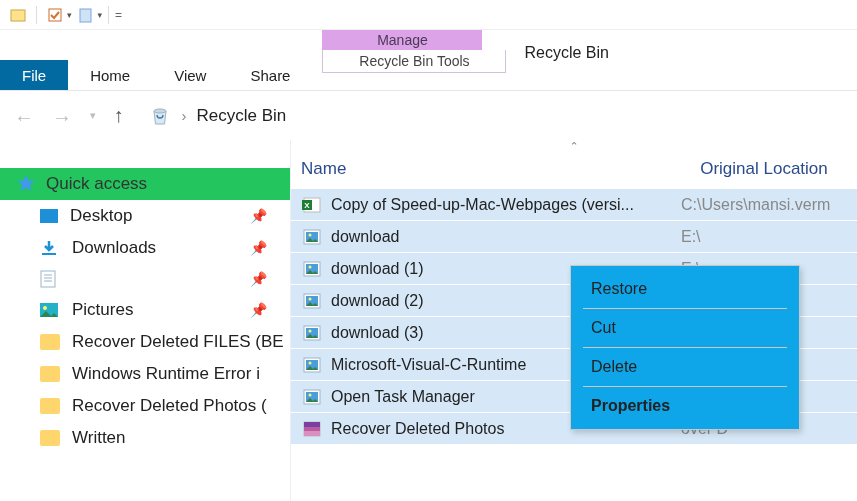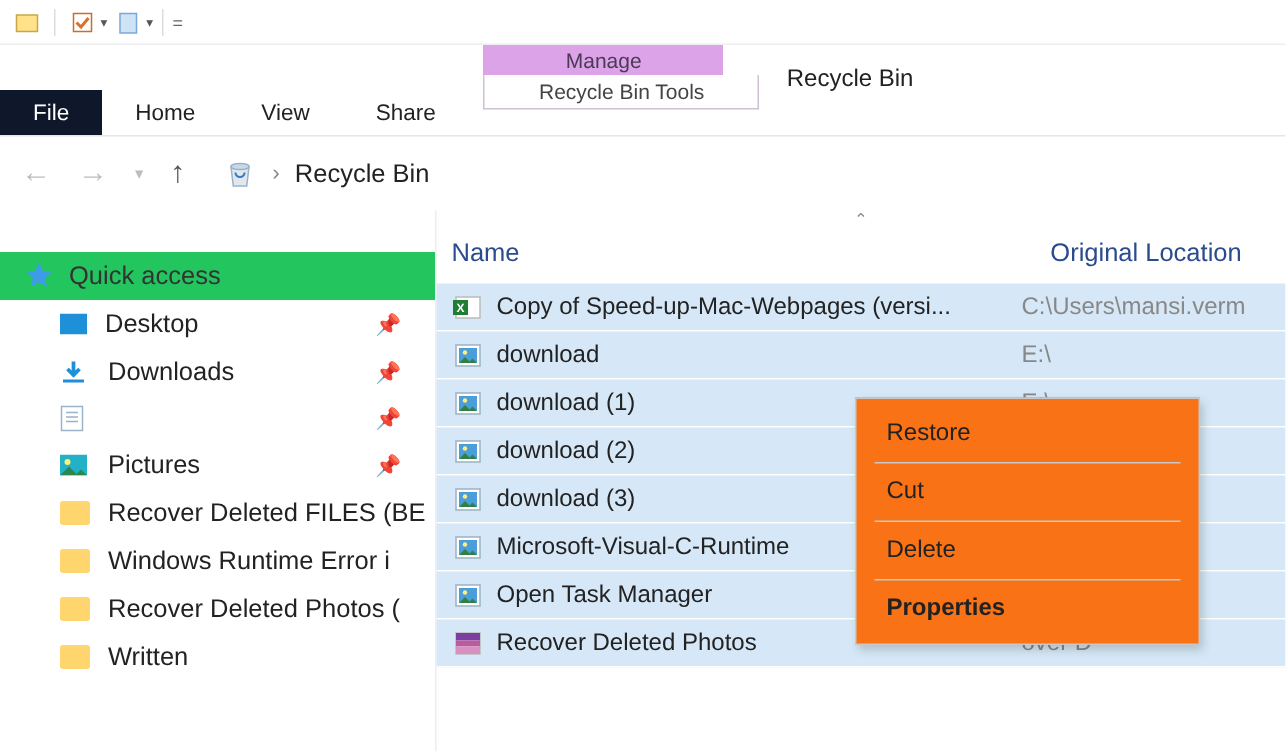--- a/index.html
+++ b/index.html
@@ -3,21 +3,21 @@
 <meta charset="utf-8">
 <style>
   * { box-sizing: border-box; margin: 0; padding: 0; font-family: "Segoe UI", Arial, sans-serif; }
   body { width: 857px; height: 501px; background: #fff; overflow: hidden; font-size: 15px; color: #222; }
 
   .qat { height: 30px; display: flex; align-items: center; padding: 0 6px; gap: 2px; border-bottom: 1px solid #eee; }
   .qat .qitem { width: 24px; height: 24px; display: flex; align-items: center; justify-content: center; }
   .qat .sep { width: 1px; height: 18px; background: #ddd; margin: 0 4px; }
   .qat .caret { font-size: 9px; color: #555; margin-left: -2px; }
   .ribbon-tabs { display: flex; align-items: stretch; height: 30px; }
-  .file-tab { background: #0f172a; color: #fff; padding: 0 22px; display: flex; align-items: center; font-size: 15px; }
+  .file-tab { background: #0369a1; color: #fff; padding: 0 22px; display: flex; align-items: center; font-size: 15px; }
   .tab { padding: 4px 22px; display: flex; align-items: center; color: #222; }
   .ctx-tab-wrap { margin-left: 10px; }
   .ctx-header { background: #dca3e8; color: #4a3a55; text-align: center; font-size: 14px; padding: 2px 0; width: 160px; }
   .ctx-tab { border: 1px solid #cfc2d6; border-top: none; text-align: center; font-size: 14px; padding: 3px 0; width: 184px; color: #444; }
   .title-text { margin-left: 18px; align-self: center; font-size: 16px; color: #222; padding-bottom: 14px; }
 
   .nav-row { display: flex; align-items: center; height: 50px; padding: 8px 14px; gap: 18px; border-top: 1px solid #e6e6e6; }
   .nav-btn { color: #bdbdbd; font-size: 20px; }
   .nav-btn.dark { color: #555; }
   .breadcrumb { display: flex; align-items: center; gap: 10px; margin-left: 6px; }
@@ -37,21 +37,21 @@
   .sort-caret { text-align: center; color: #888; font-size: 11px; }
   .col-headers { display: flex; padding: 6px 10px 10px 10px; color: #2a4b8d; font-size: 17px; }
   .col-name { width: 380px; }
   .col-orig { flex: 1; text-align: center; }
   .rows { }
   .row { display: flex; align-items: center; height: 32px; background: #d6e8f7; border-bottom: 1px solid #fff; padding-left: 10px; }
   .row .ficon { width: 22px; height: 20px; margin-right: 8px; display: flex; align-items: center; justify-content: center; }
   .row .fname { width: 350px; white-space: nowrap; overflow: hidden; text-overflow: ellipsis; font-size: 16px; }
   .row .forig { flex: 1; color: #888; font-size: 16px; white-space: nowrap; overflow: hidden; }
 
-  .ctxmenu { position: absolute; left: 570px; top: 265px; width: 230px; background: #f97316; border: 1px solid #c8c8c8; box-shadow: 2px 3px 6px rgba(0,0,0,0.18); padding: 6px 0; }
+  .ctxmenu { position: absolute; left: 570px; top: 265px; width: 230px; background: #0ea5e9; border: 1px solid #c8c8c8; box-shadow: 2px 3px 6px rgba(0,0,0,0.18); padding: 6px 0; }
   .ctxmenu .mi { padding: 8px 20px; font-size: 16px; color: #222; }
   .ctxmenu .mi.bold { font-weight: 700; }
   .ctxmenu .msep { height: 1px; background: #c8c8c8; margin: 2px 12px; }
 
   svg { display: block; }
 </style>
 </head>
 <body>
 
 <div class="qat">

